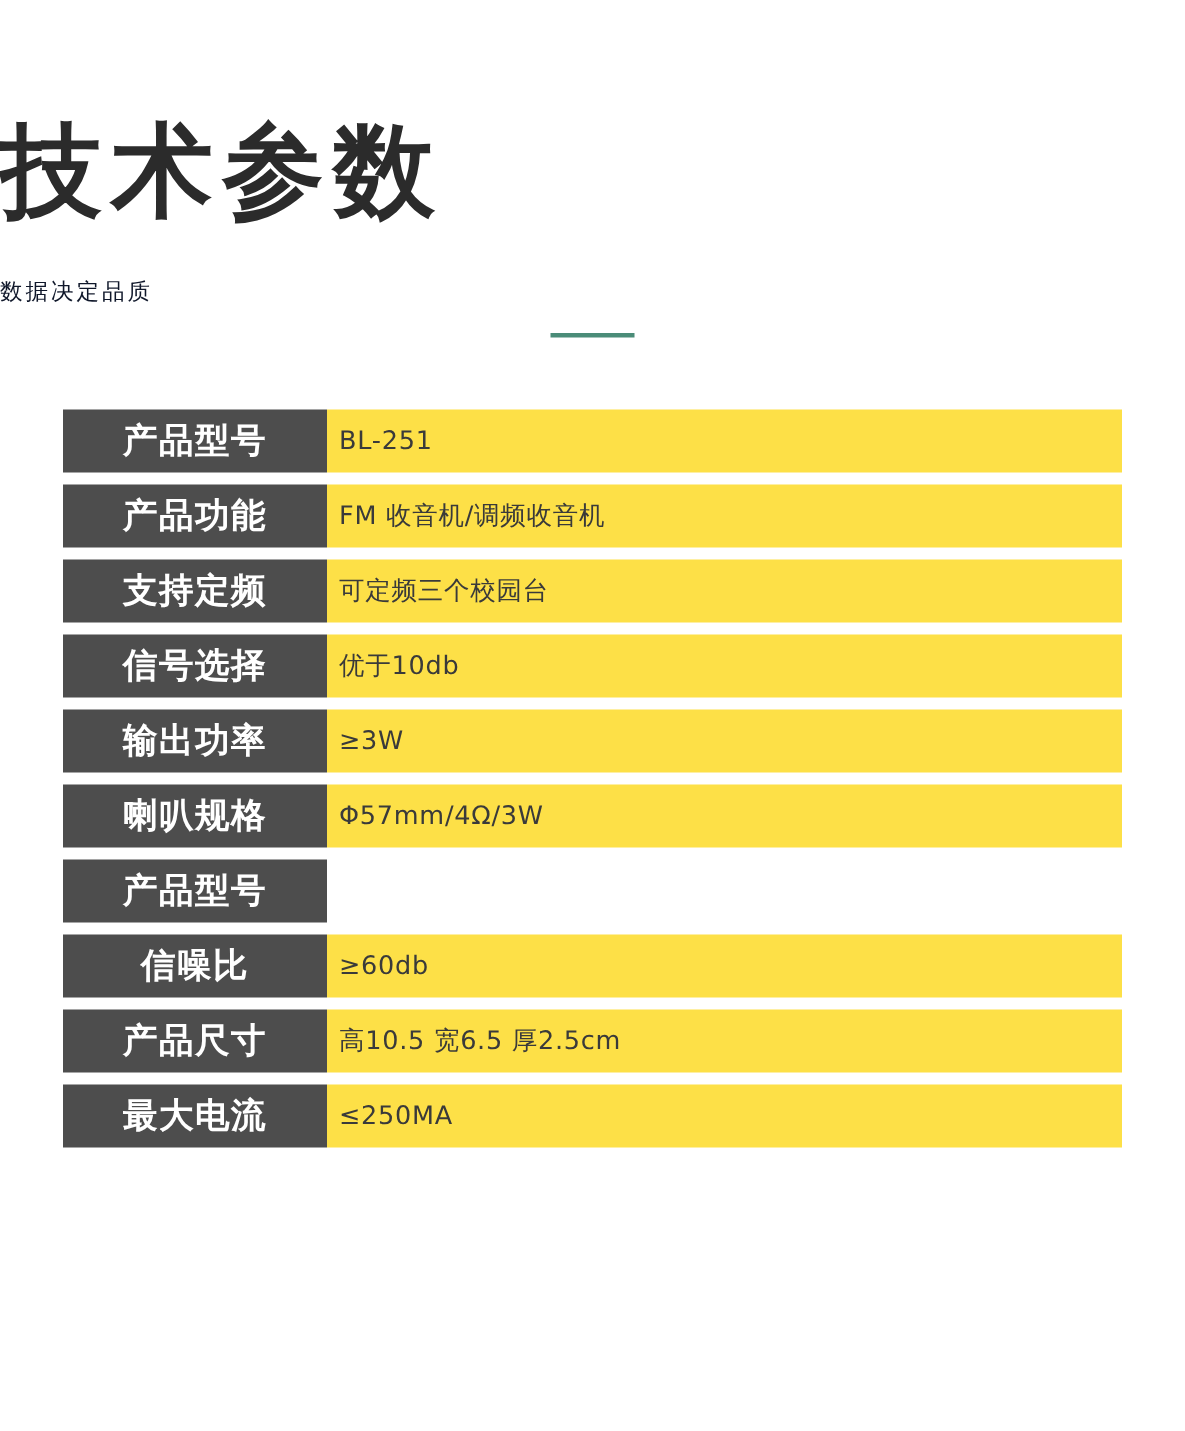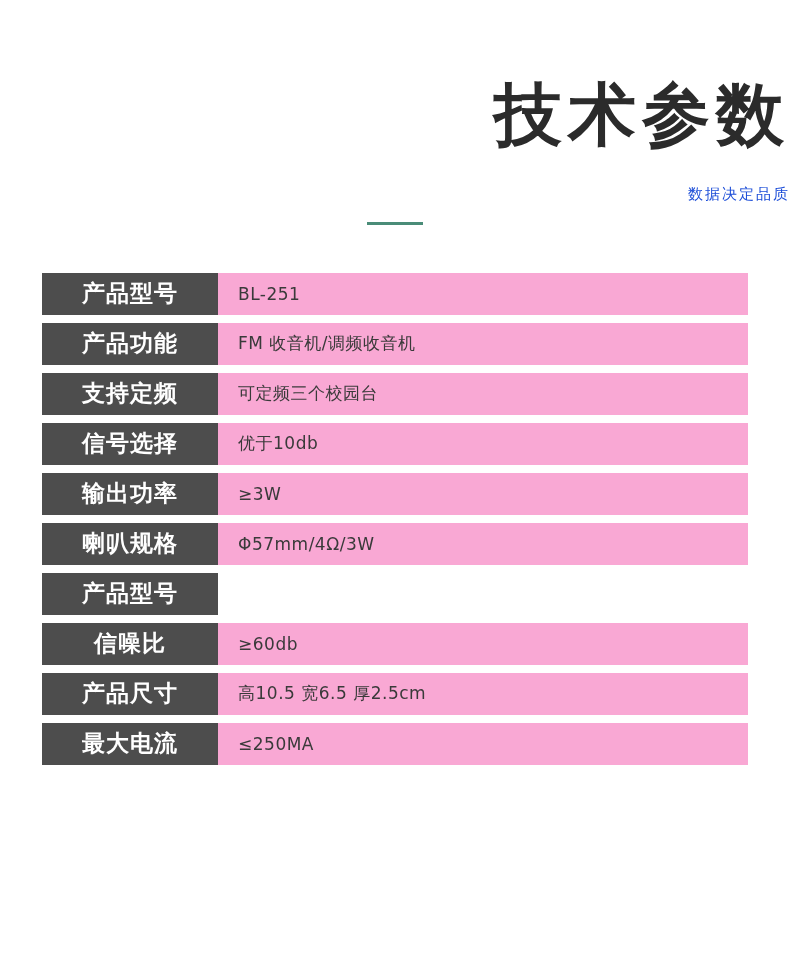--- a/index.html
+++ b/index.html
@@ -14,38 +14,37 @@
     color: #222222;
     overflow: hidden;
   }
   .page {
     position: relative;
     width: 790px;
     height: 954px;
     box-sizing: border-box;
   }
   .header {
-    text-align: right;
+    text-align: left;
     padding-top: 78px;
   }
   .title {
     font-size: 68px;
     font-weight: bold;
     letter-spacing: 6px;
     color: #2b2b2b;
     line-height: 1.1;
     margin: 0;
     font-family: "DejaVu Sans", "Liberation Sans", sans-serif;
   }
   .subtitle {
     margin-top: 32px;
     font-size: 15px;
     letter-spacing: 2px;
-    color: #1d4ed8;
-    margin-left: 48px;
+    color: #0f172a;
   }
   .divider {
     margin: 18px auto 0 auto;
     width: 56px;
     height: 3px;
     background: #4a8c78;
   }
   .spec-table {
     margin: 48px auto 0 auto;
     width: 706px;
@@ -63,26 +62,26 @@
     font-size: 23px;
     font-weight: bold;
     letter-spacing: 1px;
     display: flex;
     align-items: center;
     justify-content: center;
     font-family: "DejaVu Sans", "Liberation Sans", sans-serif;
   }
   .spec-value {
     flex: 1 1 auto;
-    background: #f9a8d4;
+    background: #fde047;
     color: #3a3a3a;
     font-size: 17px;
     display: flex;
     align-items: center;
-    padding-left: 20px;
+    padding-left: 8px;
     letter-spacing: 0.5px;
     font-family: "DejaVu Sans", "Liberation Sans", sans-serif;
   }
 </style>
 </head>
 <body>
 
 <div class="page">
 
   <div class="header">

